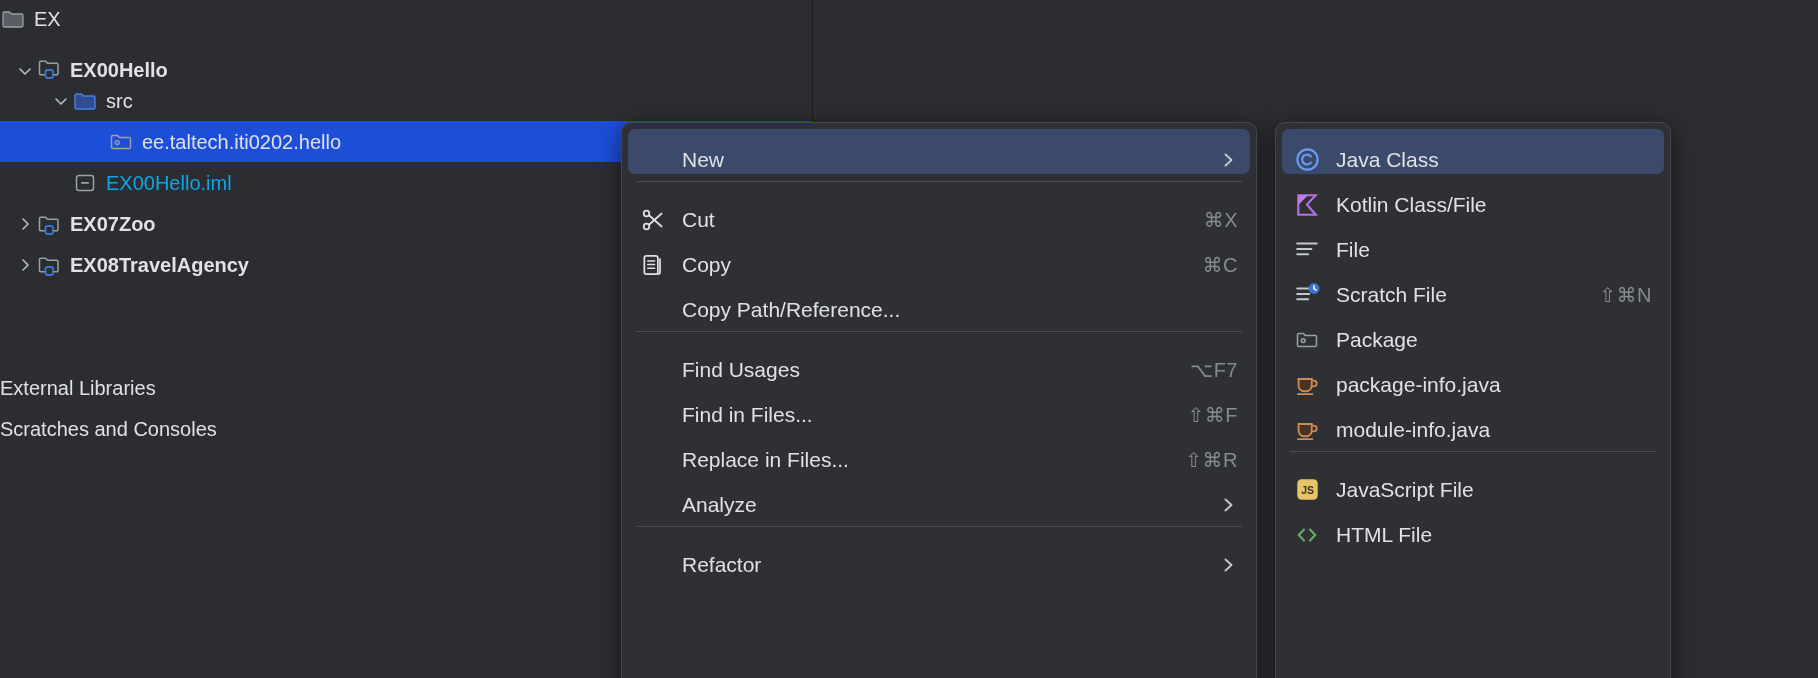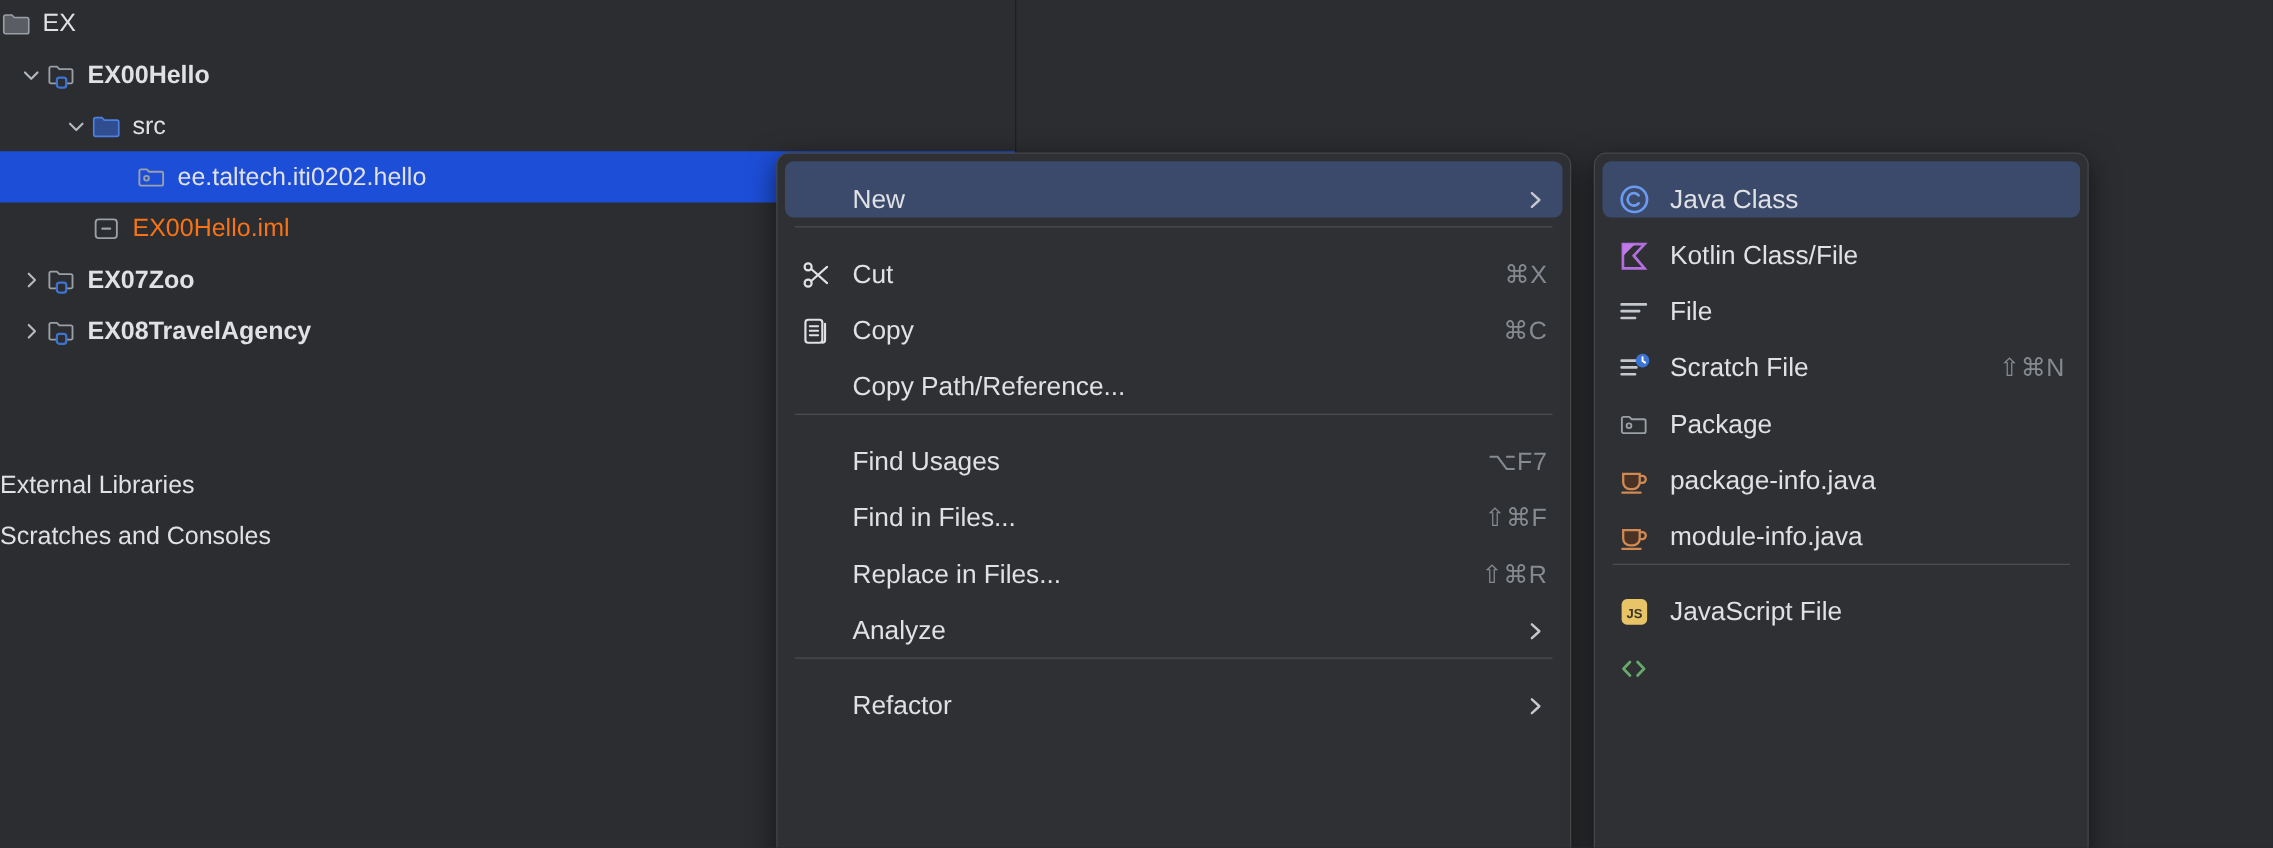--- a/index.html
+++ b/index.html
@@ -38,21 +38,21 @@
     width: 22px; flex: 0 0 22px; display: flex; align-items: center;
     justify-content: center; color: #b4b8bf;
   }
   .tree-row .arrow svg { display: block; }
   .tree-row .ticon {
     width: 26px; flex: 0 0 26px; display: flex; align-items: center;
     justify-content: center; margin-right: 8px;
   }
   .tree-row .tlabel { line-height: 1; }
   .tree-row .tlabel.bold { font-weight: bold; }
-  .tree-row .tlabel.iml { color: #f97316; }
+  .tree-row .tlabel.iml { color: #0ea5e9; }
 
   
   .menu {
     position: absolute;
     background: #2e3033;
     border: 1px solid #45474b;
     border-radius: 10px;
     box-shadow: 0 6px 22px rgba(0,0,0,.55);
     padding: 6px 0;
     overflow: hidden;
@@ -96,21 +96,21 @@
   <div class="tree" id="tree">
       <div class="tree-row" style="top: -2px;">
         <span class="arrow" style="margin-left: -22px;"></span>
         <span class="ticon">
           <svg width="24" height="24" viewBox="0 0 24 24" fill="none" xmlns="http://www.w3.org/2000/svg">
             <path d="M2 6.5a1.5 1.5 0 0 1 1.5-1.5h5l2 2h10A1.5 1.5 0 0 1 22 8.5v10A1.5 1.5 0 0 1 20.5 20h-17A1.5 1.5 0 0 1 2 18.5z" fill="#5a5d63" stroke="#9aa0a6" stroke-width="1.3"></path>
           </svg>
         </span>
         <span class="tlabel">EX</span>
       </div>
-      <div class="tree-row" style="top: 39px;">
+      <div class="tree-row" style="top: 39px; align-items: flex-end;">
         <span class="arrow" style="margin-left: 14px;">
           <svg width="18" height="18" viewBox="0 0 18 18">
             <path d="M4 7l5 5 5-5" fill="none" stroke="#b4b8bf" stroke-width="1.7" stroke-linecap="round" stroke-linejoin="round"></path>
           </svg>
         </span>
         <span class="ticon">
           <svg width="24" height="24" viewBox="0 0 24 24" fill="none" xmlns="http://www.w3.org/2000/svg">
             <path d="M2.5 6.5a1.2 1.2 0 0 1 1.2-1.2h4.8l2 2h9.3a1.2 1.2 0 0 1 1.2 1.2v9a1.2 1.2 0 0 1-1.2 1.2H3.7a1.2 1.2 0 0 1-1.2-1.2z" fill="none" stroke="#9aa0a6" stroke-width="1.5"></path>
             <rect x="8.5" y="14" width="7.5" height="8" rx="2" fill="#2b2d30" stroke="#3c74d4" stroke-width="1.8"></rect>
           </svg>
@@ -349,16 +349,17 @@
           </svg>
         </span>
         <span class="mlabel">JavaScript File</span>
       </div>
       <div class="mi">
         <span class="micon">
           <svg width="26" height="26" viewBox="0 0 24 24" fill="none" xmlns="http://www.w3.org/2000/svg">
             <path d="M9.2 7 4.4 12l4.8 5M14.8 7l4.8 5-4.8 5" stroke="#67a86b" stroke-width="2" stroke-linecap="round" stroke-linejoin="round"></path>
           </svg>
         </span>
+        <span class="mlabel">HTML File</span>
       </div>
     </div>
 
 </div>
 
 </body></html>

